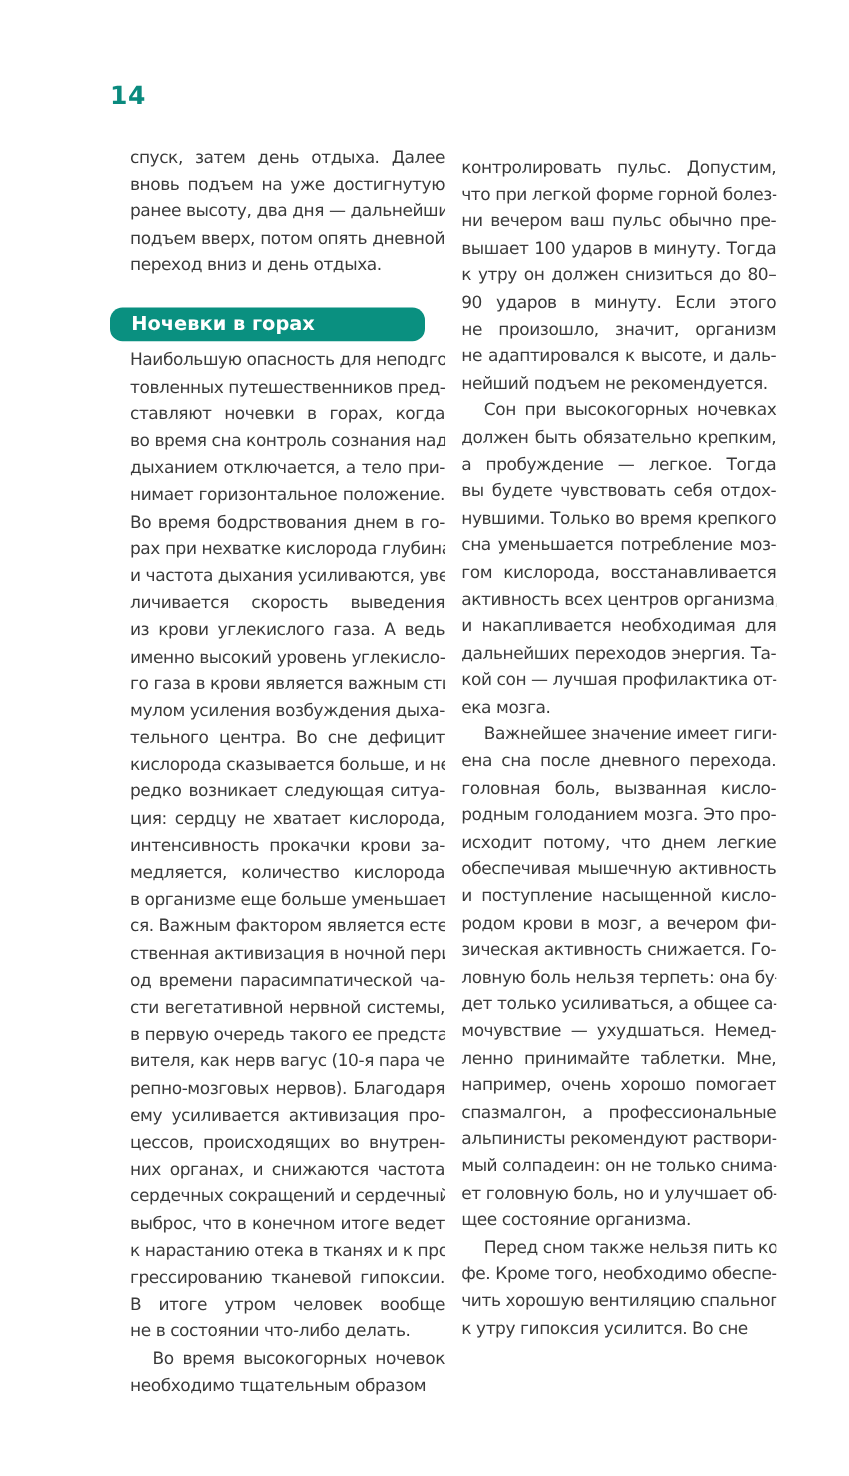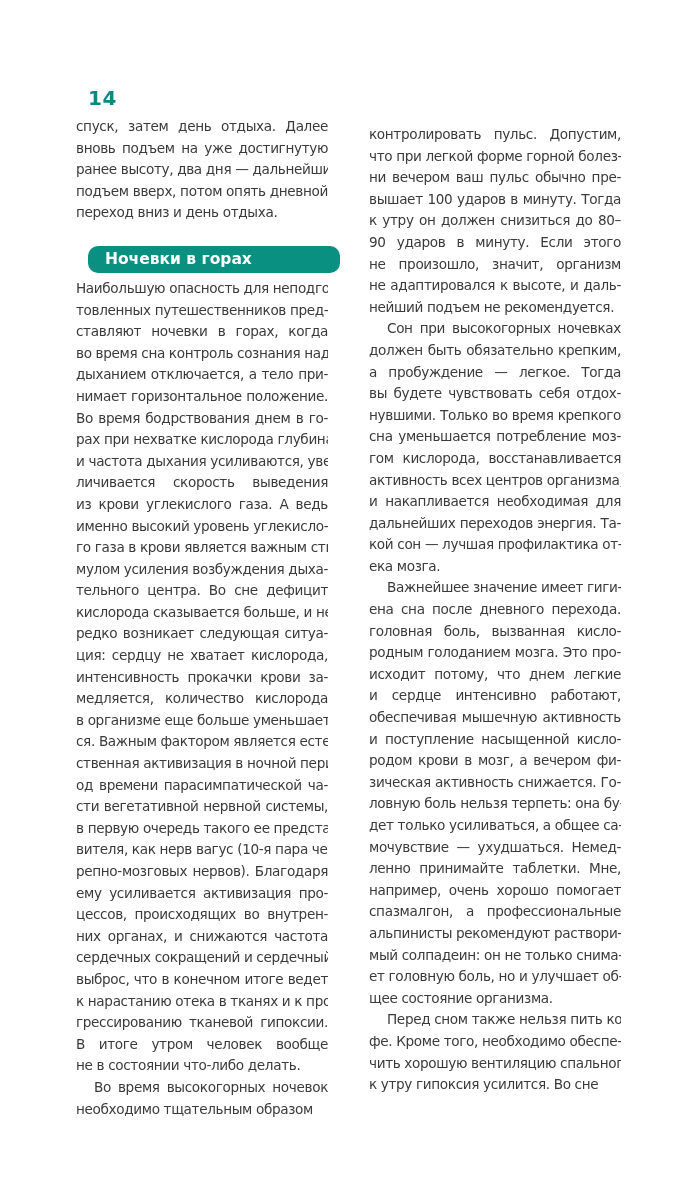--- a/index.html
+++ b/index.html
@@ -1,22 +1,22 @@
 <!DOCTYPE html>
 <html><head>
   <meta charset="utf-8">
   <style>
     html, body { margin: 0; padding: 0; background: #ffffff; }
     body { width: 679px; height: 1181px; position: relative; overflow: hidden;
       font-family: "DejaVu Sans", "Liberation Sans", sans-serif; color: #3a3a3a; }
-    .page-number { position: absolute; left: 88px; top: 86px; font-size: 20px; font-weight: bold;
+    .page-number { position: absolute; left: 88px; top: 64px; font-size: 20px; font-weight: bold;
       color: #0a8a7e; font-family: "DejaVu Sans", sans-serif; letter-spacing: 0.5px; }
     .col { position: absolute; width: 252px; font-size: 13.6px; line-height: 21.6px;
       text-align: justify; letter-spacing: -0.35px; word-spacing: 0px; }
-    .col-left { left: 76px; top: 116px; }
+    .col-left { left: 104px; top: 116px; }
     .col-right { left: 369px; top: 124px; }
     .line { display: block; height: 21.6px; white-space: nowrap; text-align: justify; text-align-last: justify; overflow: hidden; }
     .line.last { text-align-last: left; }
     .indent { padding-left: 18px; }
     .section-header { position: absolute; left: 88px; top: 246px; width: 252px; height: 27px;
       background: #0a9080; color: #ffffff; font-weight: bold; font-size: 15.5px; line-height: 27px;
       box-sizing: border-box; padding-left: 17px; font-family: "DejaVu Sans", sans-serif; border-radius: 10px; }
     .para-block { display: block; }
   </style>
 </head>
@@ -109,21 +109,20 @@
       <span class="line">дальнейших переходов энергия. Та-</span>
       <span class="line">кой сон — лучшая профилактика от-</span>
       <span class="line last">ека мозга.</span>
     </div>
     <div class="para-block">
       <span class="line indent">Важнейшее значение имеет гиги-</span>
       <span class="line">ена сна после дневного перехода.</span>
       <span class="line">головная боль, вызванная кисло-</span>
       <span class="line">родным голоданием мозга. Это про-</span>
       <span class="line">исходит потому, что днем легкие</span>
-      <span class="line">и сердце интенсивно работают,</span>
       <span class="line">обеспечивая мышечную активность</span>
       <span class="line">и поступление насыщенной кисло-</span>
       <span class="line">родом крови в мозг, а вечером фи-</span>
       <span class="line">зическая активность снижается. Го-</span>
       <span class="line">ловную боль нельзя терпеть: она бу-</span>
       <span class="line">дет только усиливаться, а общее са-</span>
       <span class="line">мочувствие — ухудшаться. Немед-</span>
       <span class="line">ленно принимайте таблетки. Мне,</span>
       <span class="line">например, очень хорошо помогает</span>
       <span class="line">спазмалгон, а профессиональные</span>

